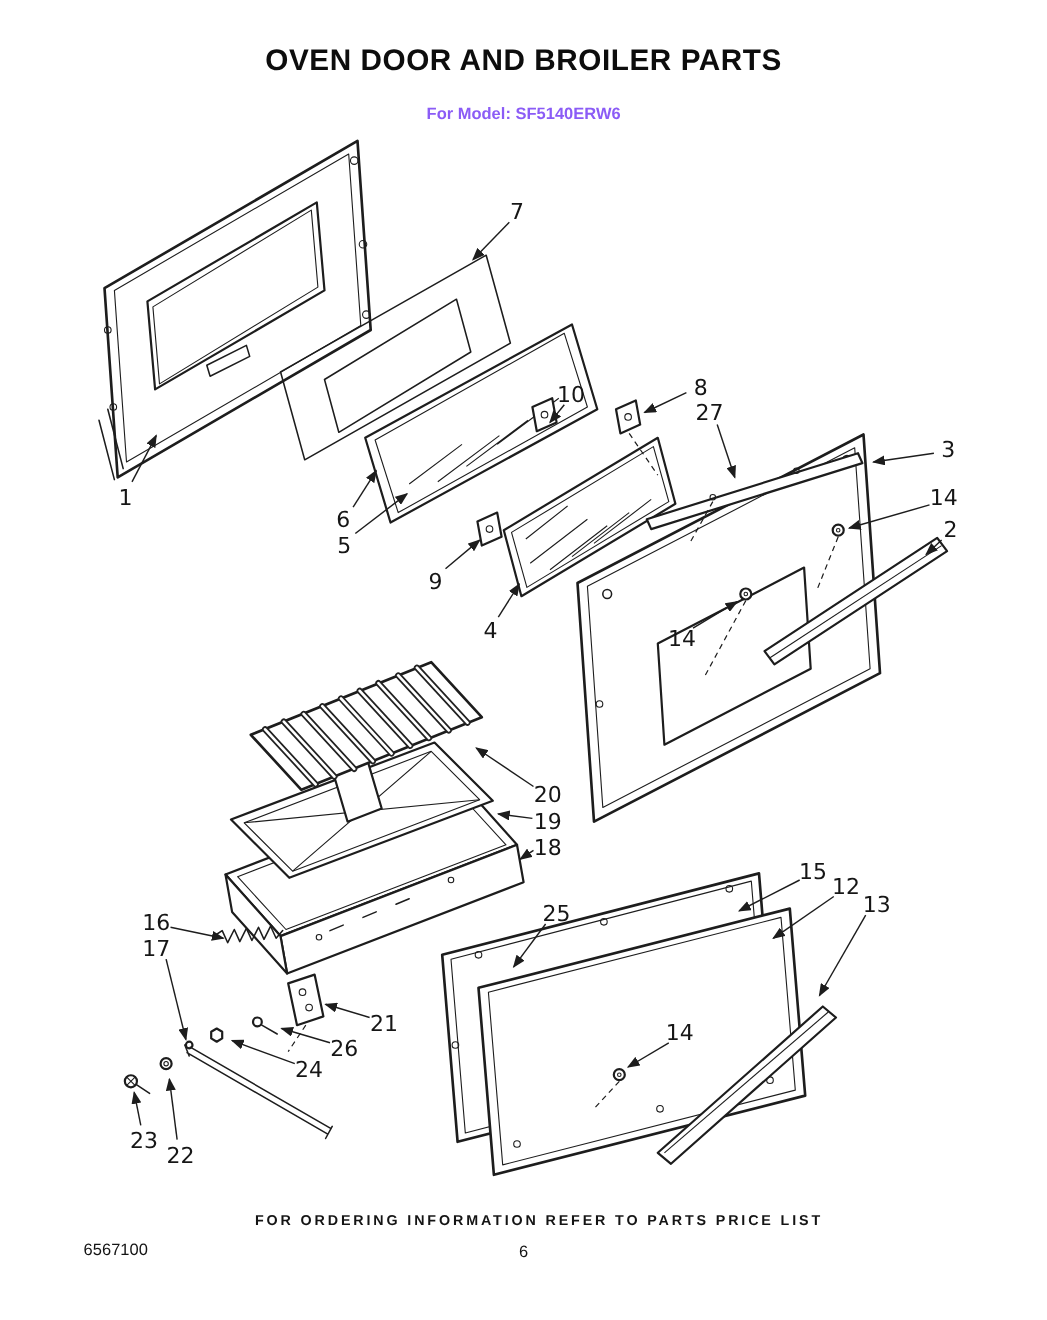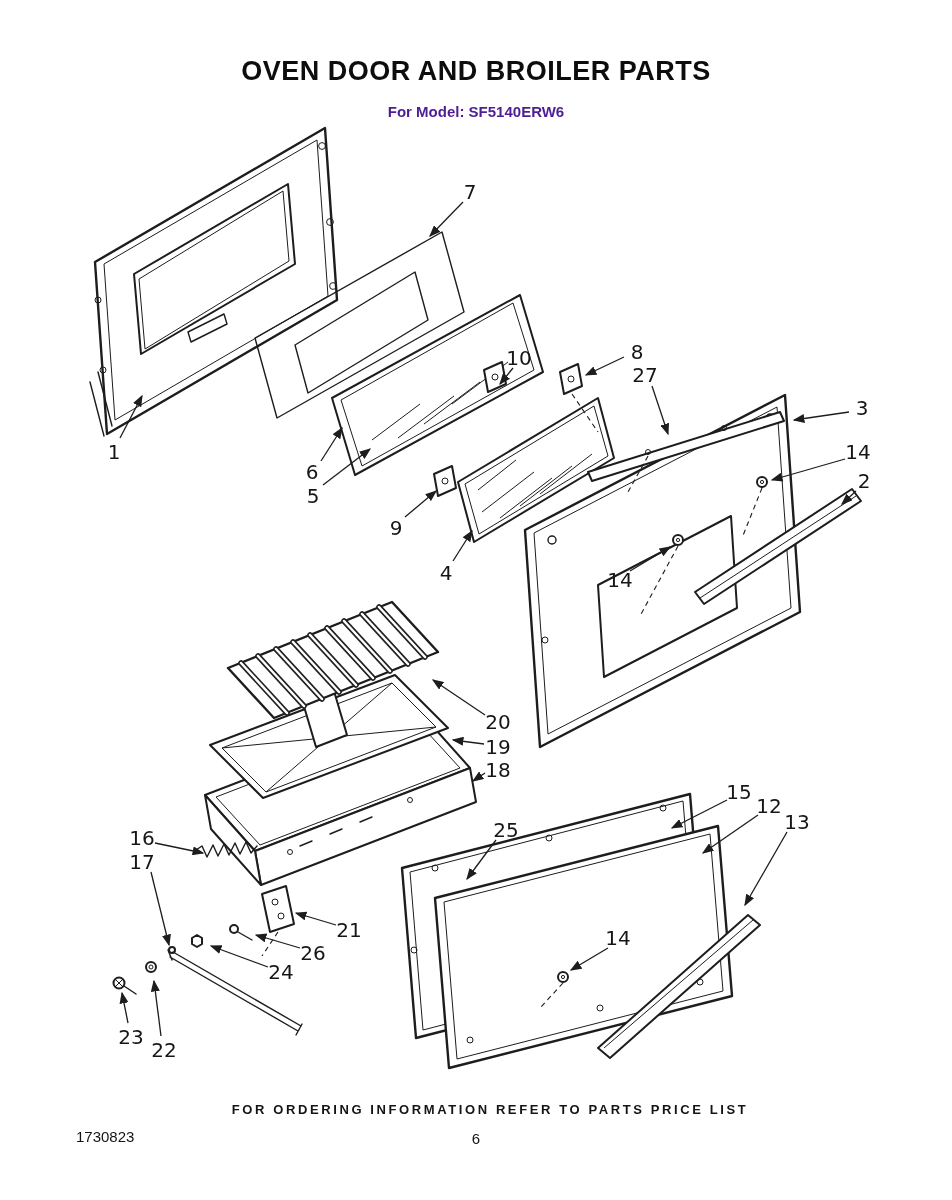--- a/index.html
+++ b/index.html
@@ -1,22 +1,22 @@
 <!DOCTYPE html>
 <html><head>
 <meta charset="utf-8">
 <style>
   html,body{margin:0;padding:0;background:#ffffff;}
   .page{
     position:relative;width:952px;height:1200px;background:#fff;
     font-family:"Liberation Sans",sans-serif;color:#111;overflow:hidden;
   }
   .hdr{position:absolute;top:40px;left:0;width:100%;text-align:center;}
-  .hdr h1{margin:16px;font-size:27px;font-weight:700;letter-spacing:.5px;color:#0d0d0d;}
-  .hdr .sub{margin-top:7px;font-size:15px;font-weight:700;color:#4c1d95;}
+  .hdr h1{margin:0;font-size:27px;font-weight:700;letter-spacing:.5px;color:#0d0d0d;}
+  .hdr .sub{margin-top:24px;font-size:15px;font-weight:700;color:#8b5cf6;}
   .diagram-svg{position:absolute;top:0;left:0;}
   .ordering{position:absolute;top:1102px;left:0;width:100%;text-align:center;
     font-size:13px;font-weight:700;letter-spacing:2.6px;color:#141414;margin-left:14px;}
   .docnum{position:absolute;top:1128px;left:76px;font-size:15px;color:#141414;}
   .pagenum{position:absolute;top:1130px;left:0;width:100%;text-align:center;font-size:15px;color:#141414;}
 
   
   .sf{stroke:#1d1d1d;fill:#fff;stroke-width:2;stroke-linejoin:round;stroke-linecap:round;}
   .sf25{stroke:#1d1d1d;fill:#fff;stroke-width:2.4;stroke-linejoin:round;}
   .s{stroke:#1d1d1d;fill:none;stroke-width:1.4;stroke-linejoin:round;stroke-linecap:round;}
@@ -261,16 +261,16 @@
         <line x1="608" y1="948" x2="571" y2="970" class="leader" marker-end="url(#arrowhead)"></line>
         <text x="618" y="938" class="callout-num">14</text>
         <line x1="161" y1="1036" x2="154" y2="981" class="leader" marker-end="url(#arrowhead)"></line>
         <text x="164" y="1050" class="callout-num">22</text>
         <line x1="128" y1="1023" x2="122" y2="993" class="leader" marker-end="url(#arrowhead)"></line>
         <text x="131" y="1037" class="callout-num">23</text>
       </g>
   </svg>
 
   <div class="ordering">FOR ORDERING INFORMATION REFER TO PARTS PRICE LIST</div>
-  <div class="docnum">1730823</div>
+  <div class="docnum">6567100</div>
   <div class="pagenum">6</div>
 
 </div>
 
 </body></html>

